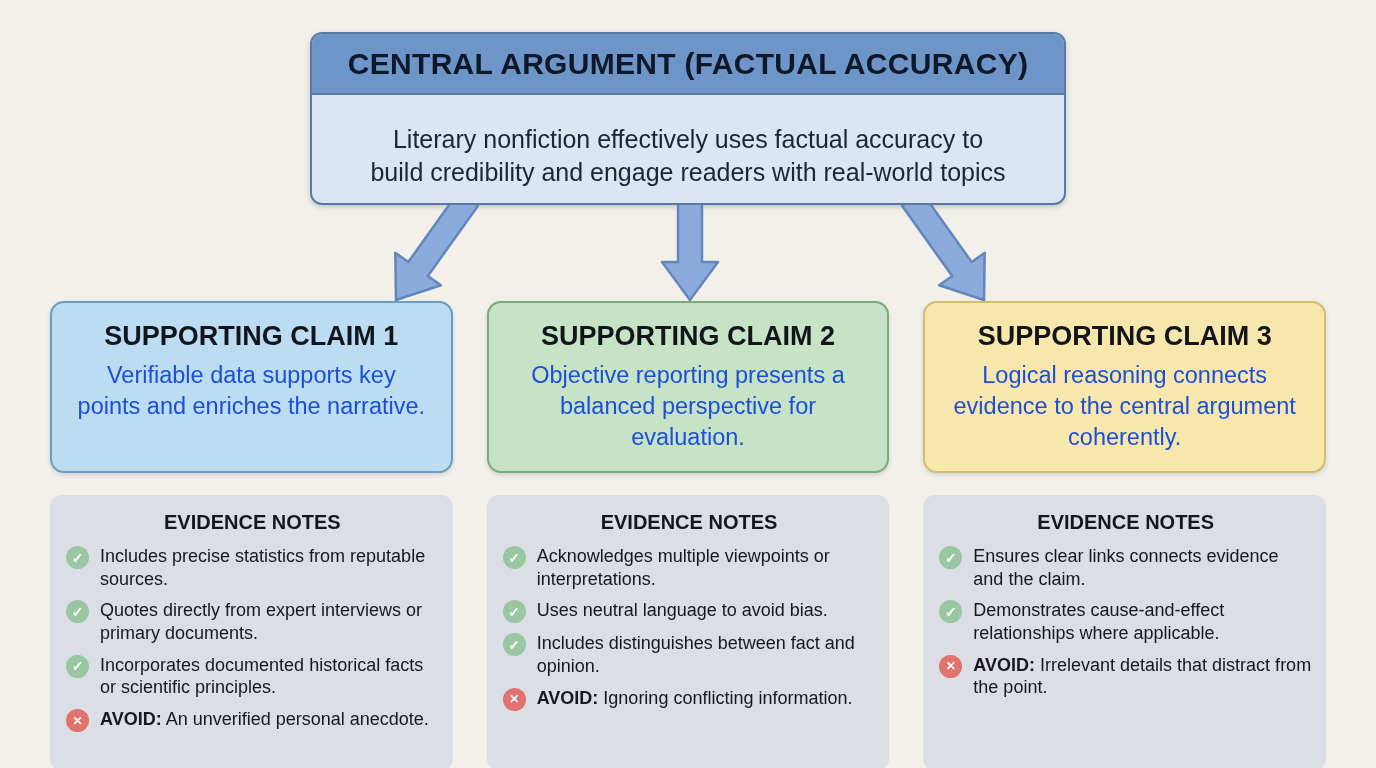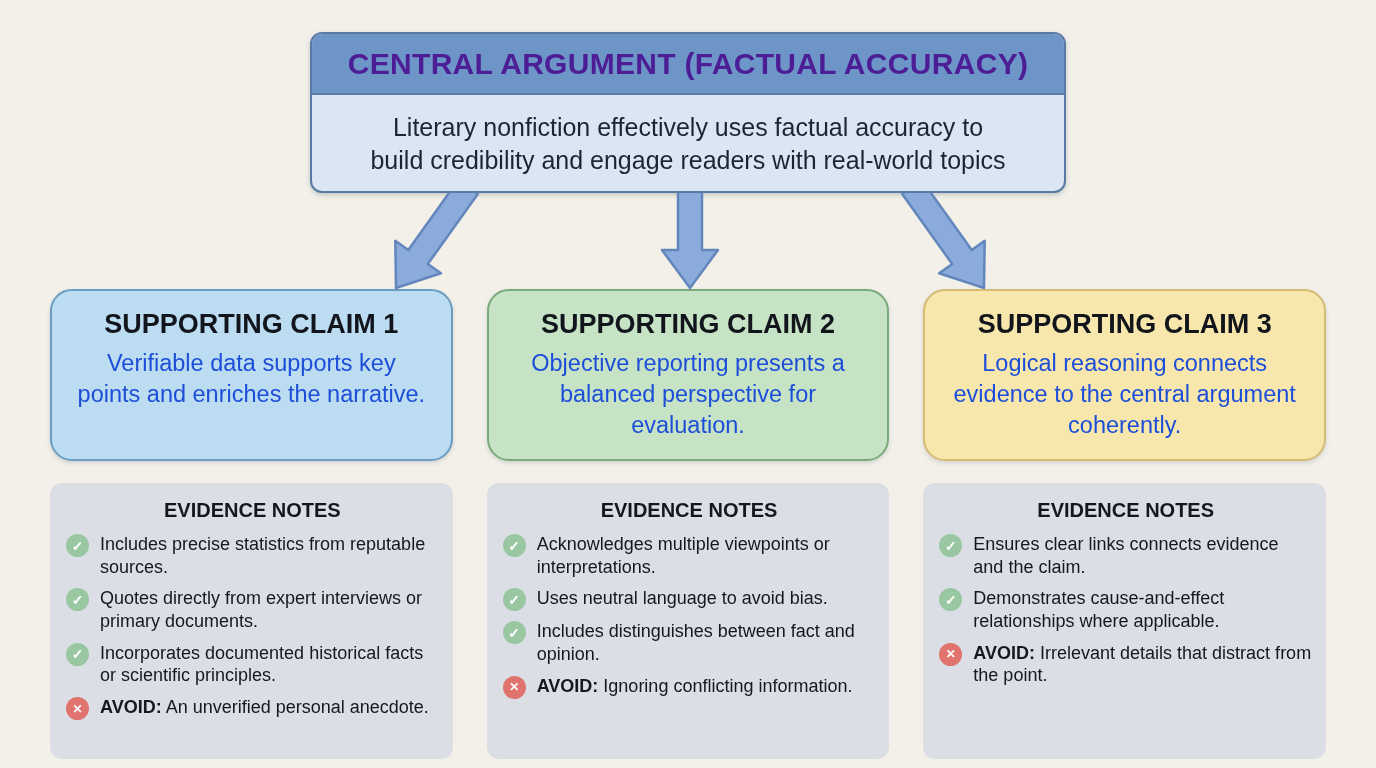--- a/index.html
+++ b/index.html
@@ -32,44 +32,44 @@
     margin: 32px auto 0;
     border: 2px solid var(--central-border);
     border-radius: 12px;
     overflow: hidden;
     box-shadow: 0 2px 5px rgba(60,70,90,0.25);
     background: var(--central-body-bg);
   }
   .central-header {
     background: var(--central-header-bg);
     border-bottom: 2px solid var(--central-border);
-    color: #4c1d95;
+    color: #0f172a;
     font-size: 30px;
     font-weight: 700;
     text-align: center;
     padding: 13px 10px 12px;
     letter-spacing: 0.3px;
   }
   .central-body {
     font-size: 25px;
     line-height: 1.3;
     text-align: center;
-    padding: 16px 56px 15px;
+    padding: 28px 56px 15px;
     color: #1d2531;
   }
   .arrows { display: block; width: 1376px; height: 96px; }
   .arrows path { fill: var(--arrow-fill); stroke: var(--arrow-stroke); stroke-width: 2.5; stroke-linejoin: round; }
   .row {
     display: flex;
     margin: 0 50px;
     gap: 34px;
   }
   .col { flex: 1 1 0; min-width: 0; }
   .claim-box {
-    border-radius: 22px;
+    border-radius: 14px;
     border: 2px solid;
     min-height: 172px;
     padding: 18px 18px 2px;
     text-align: center;
     box-shadow: 0 2px 4px rgba(60,70,90,0.18);
   }
   .claim-1 { background: var(--claim1-bg); border-color: var(--claim1-border); }
   .claim-2 { background: var(--claim2-bg); border-color: var(--claim2-border); }
   .claim-3 { background: var(--claim3-bg); border-color: var(--claim3-border); }
   .claim-title {

